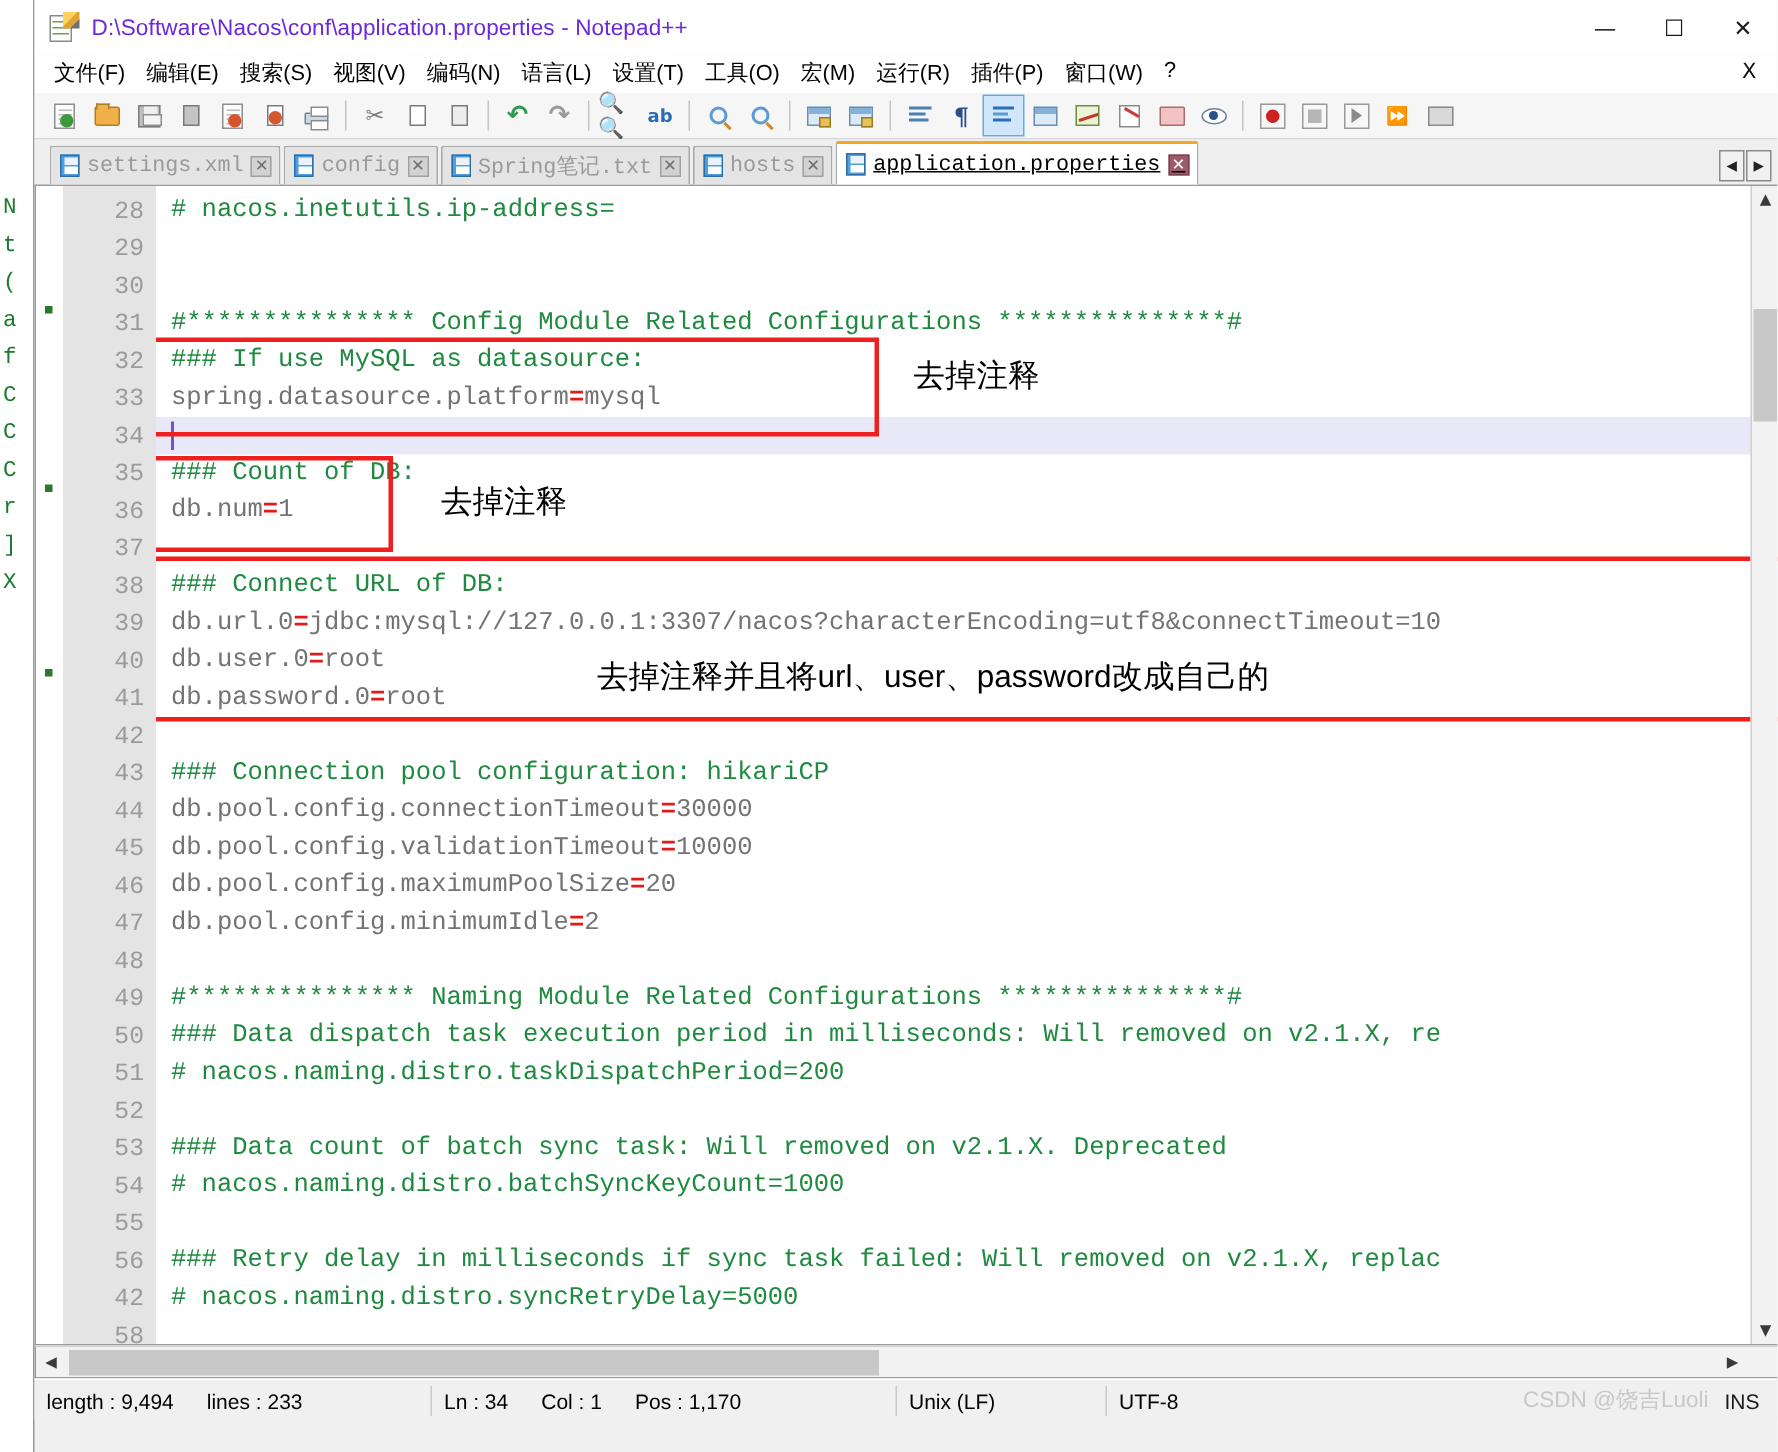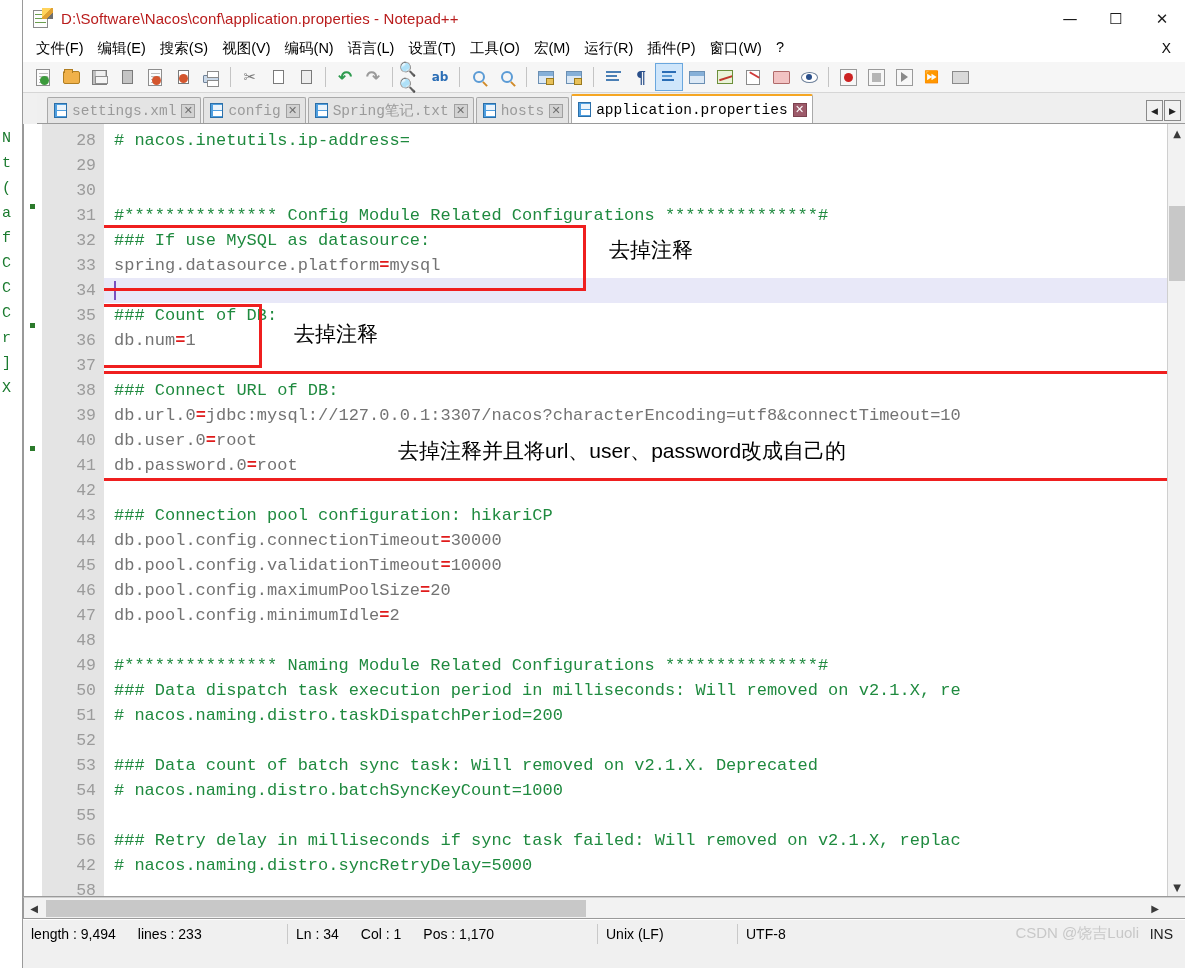--- a/index.html
+++ b/index.html
@@ -37,21 +37,21 @@
   .title-icon .pad{
     position:absolute; left:1px; top:1px; width:15px; height:18px;
     background:#fdfdfd; border:1px solid #8a8a8a;
   }
   .title-icon .ln{ position:absolute; left:3px; width:11px; height:1.5px; background:#6b9f4e; }
   .title-icon .pencil{
     position:absolute; right:-1px; top:-1px; width:11px; height:11px;
     background:linear-gradient(135deg,#ffd35c 0 45%, #e0a233 45% 70%, #6f6f6f 70%);
     transform:rotate(0deg);
   }
-  .title-text{ font-size:15px; color:#b91c1c; letter-spacing:.1px; white-space:nowrap; }
+  .title-text{ font-size:15px; color:#6d28d9; letter-spacing:.1px; white-space:nowrap; }
   .win-btns{ position:absolute; right:0; top:0; height:37px; display:flex; }
   .win-btn{
     width:46px; height:37px; display:flex; align-items:center; justify-content:center;
     font-size:15px; color:#1b1b1b; font-family:"DejaVu Sans", sans-serif;
   }
 
   
   .menubar{
     height:25px; background:#ffffff; display:flex; align-items:flex-start;
     padding-left:6px; font-size:14.5px; color:#000; position:relative;
@@ -121,32 +121,33 @@
   .g-recbox{ width:17px; height:17px; border:1px solid #9a9a9a; background:#f7f7f7; display:flex; align-items:center; justify-content:center;}
   .g-recbox .dot{ width:9px; height:9px; border-radius:50%; background:#cc2222;}
   .g-recbox .sq{ width:9px; height:9px; background:#b5b5b5;}
   .g-recbox .tri{ width:0;height:0;border-left:7px solid #8a8a8a;border-top:5px solid transparent;border-bottom:5px solid transparent;}
   .g-ff{ font-family:"DejaVu Sans",sans-serif; font-size:12px; color:#2a4f8a; font-weight:bold;}
   .g-kbd{ width:17px; height:13px; background:#d9d9d9; border:1px solid #8a8a8a;}
 
   
   .tabbar{
     height:31px; background:#efefef; border-bottom:1px solid #9a9a9a;
-    display:flex; align-items:flex-end; position:relative; padding-left:10px;margin-left:14px;
+    display:flex; align-items:flex-end; position:relative; padding-left:10px;
   }
   .tab{
     height:26px; display:flex; align-items:center; gap:5px;
     padding:0 5px 0 6px; margin-right:2px;
     background:#e4e4e4; border:1px solid #a9a9a9; border-bottom:none;
     font-family:"Liberation Mono", monospace; font-size:14.5px; color:#9a9a9a;
     white-space:nowrap; position:relative; border-radius:2px 2px 0 0;
   }
   .tab.active{
     background:#ffffff; color:#000; height:29px;
     border-top:2px solid #f5a623;
+    text-decoration:underline;
   }
   .tab-ico{
     width:13px; height:15px; background:#4f9fe0; border:1px solid #2c6fa8; position:relative; flex:none;
   }
   .tab-ico:before{ content:""; position:absolute; left:2px; top:1px; width:9px; height:5px; background:#eaf3fb;}
   .tab-ico:after{ content:""; position:absolute; left:2px; bottom:1px; width:9px; height:5px; background:#fff;}
   .tab-x{
     width:14px; height:14px; display:flex; align-items:center; justify-content:center;
     font-family:"DejaVu Sans",sans-serif; font-size:11px; font-weight:bold;
     color:#6f6f6f; background:#d2d2d2; border:1px solid #a0a0a0; flex:none;

